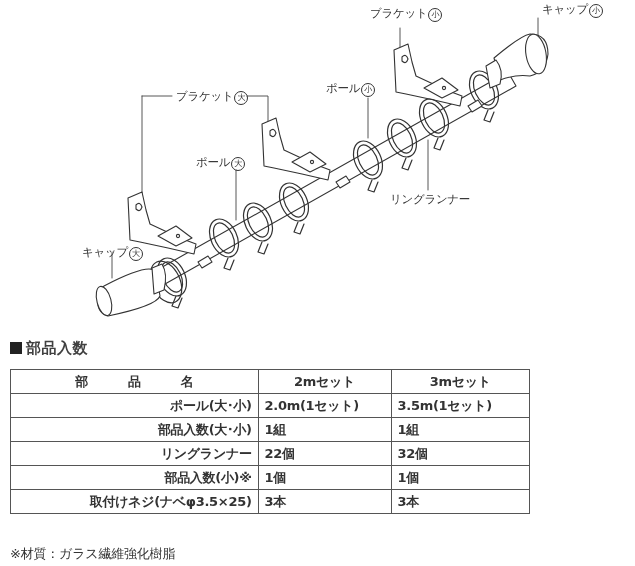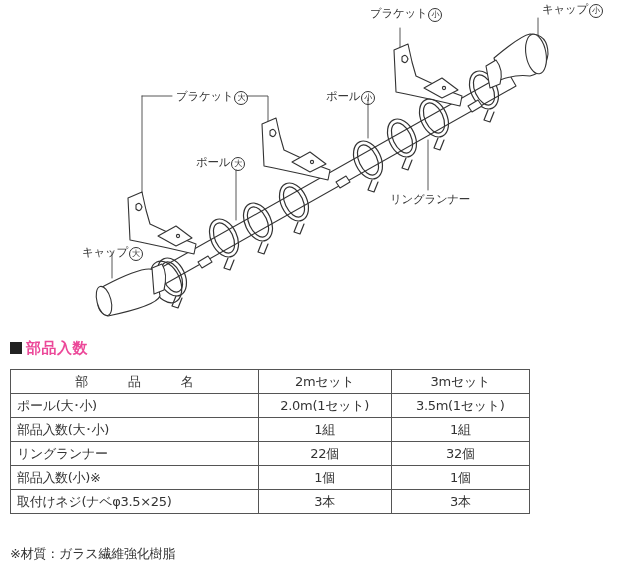--- a/index.html
+++ b/index.html
@@ -2,28 +2,28 @@
 <html><head>
 <meta charset="utf-8">
 <style>
   html, body { margin:0; padding:0; background:#ffffff; }
   body { width:635px; height:566px; position:relative; overflow:hidden;
          font-family:"DejaVu Sans", "Liberation Sans", sans-serif; color:#333; }
   .diagram { position:absolute; left:0; top:0; width:635px; height:320px; }
   .label { position:absolute; font-size:11.5px; color:#333; white-space:nowrap; letter-spacing:-0.3px; line-height:14px; }
   .circ { display:inline-block; width:12px; height:12px; border:1px solid #333; border-radius:50%;
           font-size:8px; line-height:12px; text-align:center; margin-left:1px; vertical-align:0px; }
-  .section-title { position:absolute; left:10px; top:339px; font-size:15px; font-weight:bold; color:#ec4899; letter-spacing:0.5px; }
+  .section-title { position:absolute; left:10px; top:339px; font-size:15px; font-weight:bold; color:#404040; letter-spacing:0.5px; }
   .section-title .sq { display:inline-block; width:12px; height:12px; background:#222; margin-right:4px; vertical-align:-1px; }
   table.parts { position:absolute; left:10px; top:369px; border-collapse:collapse; width:520px; }
   table.parts td, table.parts th { border:1.5px solid #555; height:23px; padding:0 6px; font-size:13px;
-         font-weight:normal; color:#333; white-space:nowrap; letter-spacing:-0.3px; }
+         font-weight:bold; color:#333; white-space:nowrap; letter-spacing:-0.3px; }
   table.parts th { text-align:center; }
-  table.parts td.name { text-align:left; }
-  table.parts td.val { text-align:center; }
+  table.parts td.name { text-align:right; }
+  table.parts td.val { }
   .col-name { width:229px; } .col-a { width:123px; } .col-b { width:128px; }
   .hdr-name span { display:inline-block; margin:0 20px; }
   .note { position:absolute; left:10px; top:545px; font-size:13px; color:#333; letter-spacing:-0.2px; }
 </style>
 </head>
 <body>
 
 <div class="diagram">
   <svg width="635" height="320" viewBox="0 0 635 320" fill="none" stroke="#333" stroke-width="1.1" stroke-linejoin="round" stroke-linecap="round">
 
@@ -132,21 +132,21 @@
   
   <div class="label" style="left:370px; top:6px;">
     <span>ブラケット</span><span class="circ">小</span>
   </div>
   <div class="label" style="left:494px; top:2px;margin-left:48px;">
     <span>キャップ</span><span class="circ">小</span>
   </div>
   <div class="label" style="left:176px; top:89px;">
     <span>ブラケット</span><span class="circ">大</span>
   </div>
-  <div class="label" style="left:326px; top:89px;">
+  <div class="label" style="left:326px; top:81px;">
     <span>ポール</span><span class="circ">小</span>
   </div>
   <div class="label" style="left:196px; top:155px;">
     <span>ポール</span><span class="circ">大</span>
   </div>
   <div class="label" style="left:390px; top:192px;">
     <span>リングランナー</span>
   </div>
   <div class="label" style="left:82px; top:245px;">
     <span>キャップ</span><span class="circ">大</span>

